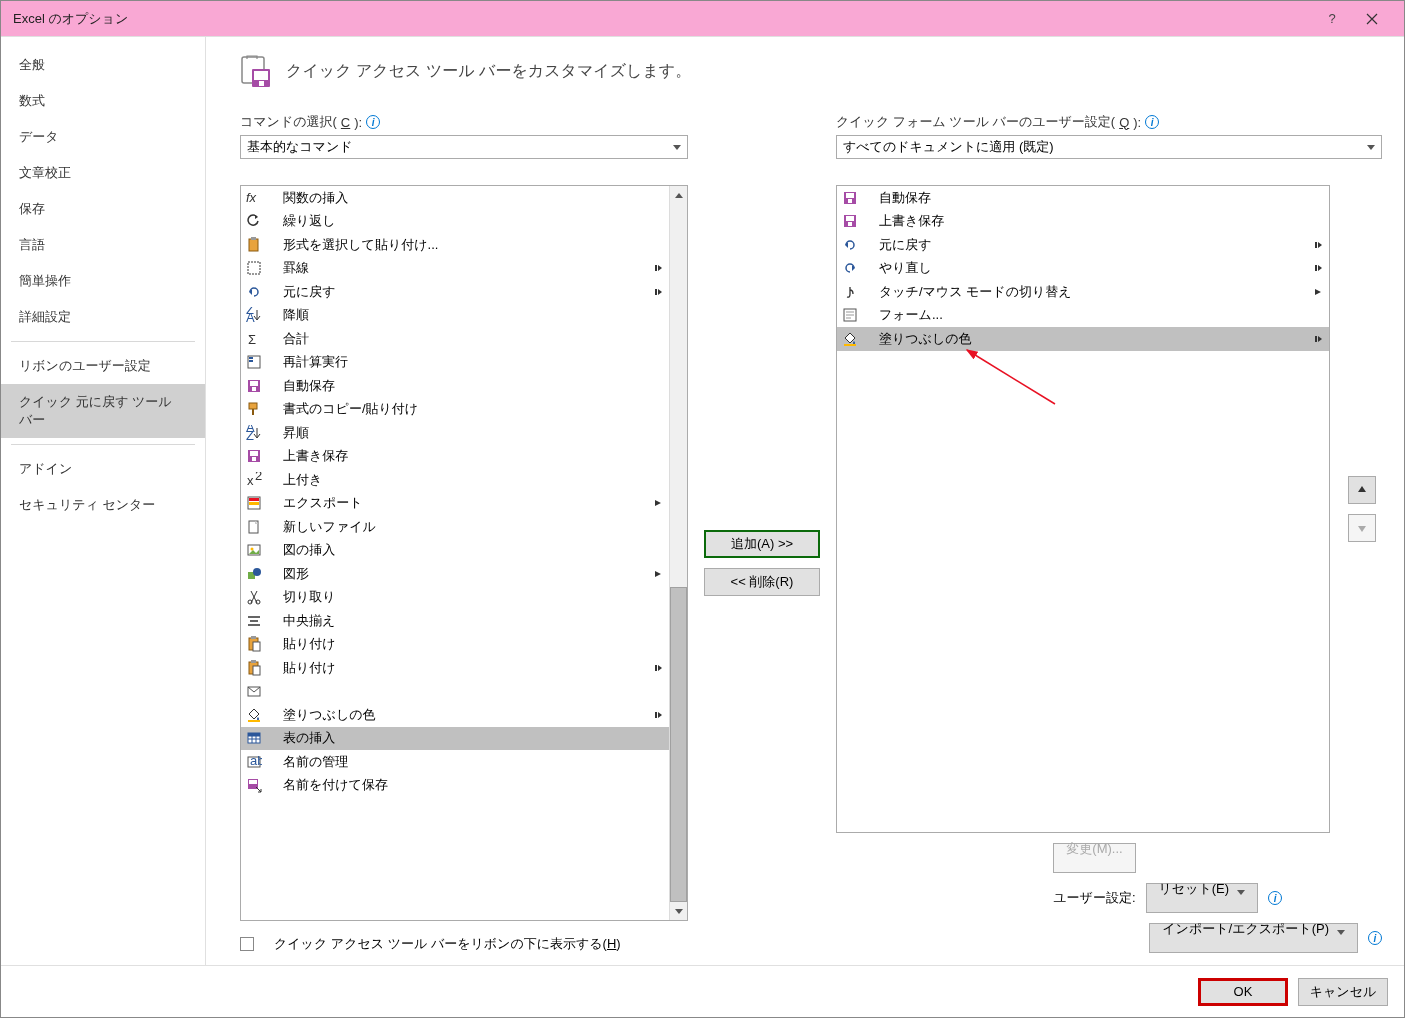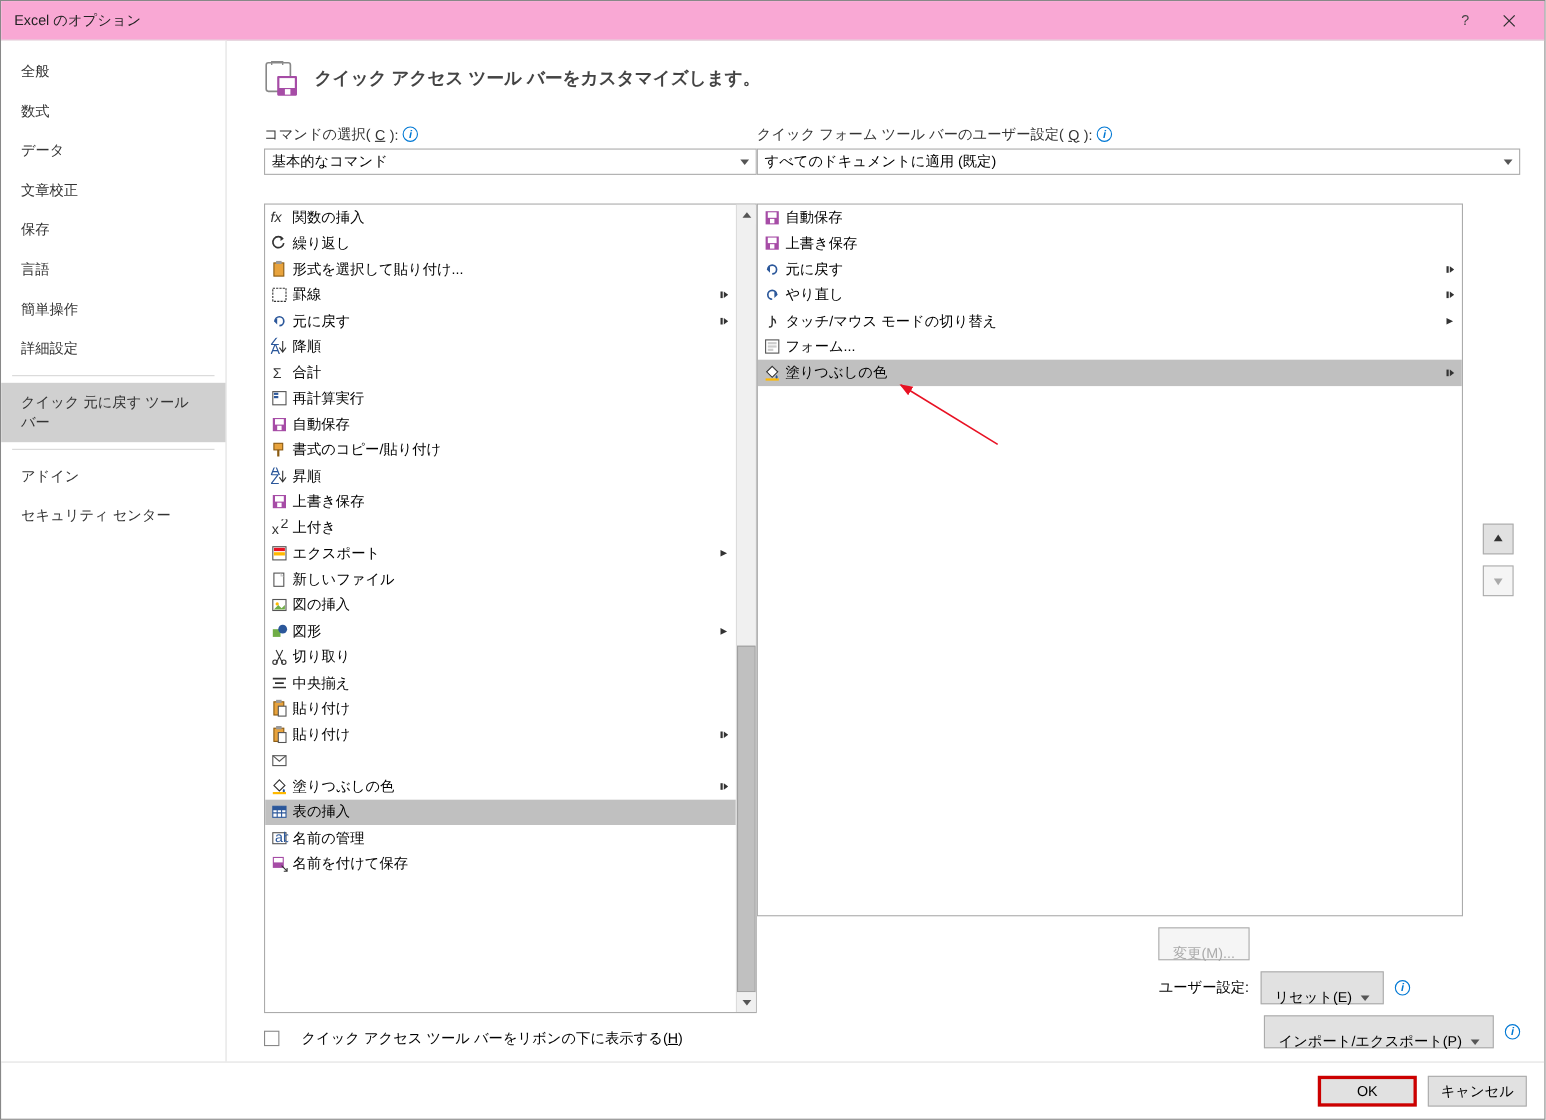--- a/index.html
+++ b/index.html
@@ -8,50 +8,50 @@
 .titlebar .title{flex:1;font-size:13px;color:#222}
 .titlebar .winbtn{width:40px;height:30px;display:flex;align-items:center;justify-content:center;color:#444;cursor:pointer}
 .content{flex:1;display:flex;min-height:0}
 .sidebar{width:205px;border-right:1px solid #e0e0e0;background:#fff;padding:10px 0}
 .sidebar .sitem{padding:9px 18px;color:#333;cursor:pointer}
 .sidebar .sitem.active{background:#d0d0d0}
 .sidebar .sdiv{height:1px;background:#d8d8d8;margin:6px 10px}
 .main{flex:1;padding:18px 22px 12px 34px;display:flex;flex-direction:column;min-width:0}
 .header{display:flex;align-items:center;gap:14px;margin-bottom:20px}
 .header-icon{width:32px;height:32px;position:relative}
-.header h2{font-size:16px;font-weight:700;color:#444}
+.header h2{font-size:16px;font-weight:400;color:#444}
 .labelrow{display:flex;align-items:center;gap:4px;margin-bottom:4px;color:#333}
 .labelrow u{text-decoration:underline}
 .info-icon{display:inline-flex;width:14px;height:14px;border-radius:50%;border:1px solid #0078d4;color:#0078d4;font-size:10px;font-weight:bold;align-items:center;justify-content:center;font-style:italic}
 .combo{height:24px;border:1px solid #ababab;background:#fff;display:flex;align-items:center;padding:0 6px;cursor:pointer;position:relative}
 .combo::after{content:"";position:absolute;right:6px;top:9px;border-left:4px solid transparent;border-right:4px solid transparent;border-top:5px solid #555}
 .columns{display:flex;gap:0;flex:1;min-height:0;margin-top:6px}
 .col-left,.col-right{display:flex;flex-direction:column;min-width:0}
 .col-left{width:448px}
 .col-right{flex:1}
 .col-mid{width:148px;display:flex;flex-direction:column;align-items:center;justify-content:center;gap:10px;padding-top:60px}
 .col-arrows{width:40px;display:flex;flex-direction:column;align-items:center;justify-content:center;gap:10px}
 .listbox{flex:1;border:1px solid #ababab;background:#fff;overflow:hidden;position:relative;display:flex}
 .listitems{flex:1;overflow:hidden}
-.li{height:23.5px;display:flex;align-items:center;padding:0 4px;gap:3px;cursor:pointer}
+.li{height:23.5px;display:flex;align-items:center;padding:0 4px;gap:20px;cursor:pointer}
 .li.sel{background:#c0c0c0}
 .li .ic{width:18px;height:18px;display:flex;align-items:center;justify-content:center;flex-shrink:0}
 .li .txt{flex:1;white-space:nowrap;overflow:hidden;text-overflow:ellipsis}
 .li .sub{width:14px;display:flex;align-items:center;justify-content:center;flex-shrink:0}
 .scrollbar{width:18px;background:#f0f0f0;display:flex;flex-direction:column;border-left:1px solid #dcdcdc}
 .sbtn{height:18px;display:flex;align-items:center;justify-content:center;background:#f0f0f0}
 .sbtn::before{content:"";border-left:4px solid transparent;border-right:4px solid transparent}
 .sbtn.up::before{border-bottom:5px solid #555}
 .sbtn.down::before{border-top:5px solid #555}
 .sthumb{background:#c0c0c0;border:1px solid #a0a0a0}
 .midbtn{height:28px;width:116px;border:1px solid #ababab;background:#e1e1e1;display:flex;align-items:center;justify-content:center;cursor:pointer}
 .midbtn.add{border:2px solid #0b6a0b}
 .arrowbtn{width:28px;height:28px;border:1px solid #ababab;background:#e1e1e1;display:flex;align-items:center;justify-content:center;cursor:pointer}
 .arrowbtn.disabled{color:#aaa;background:#f5f5f5}
-.btn{height:26px;border:1px solid #ababab;background:#e1e1e1;padding:14px 12px;display:inline-flex;align-items:flex-start;gap:4px;cursor:pointer}
+.btn{height:26px;border:1px solid #ababab;background:#e1e1e1;padding:14px 12px;display:inline-flex;align-items:flex-end;gap:4px;cursor:pointer}
 .btn.disabled{color:#aaa;background:#f5f5f5}
 .btn .dd::after{content:"";margin-left:4px;border-left:4px solid transparent;border-right:4px solid transparent;border-top:5px solid #555;display:inline-block}
 .checkbox-row{display:flex;align-items:center;gap:20px;margin-top:14px}
 .cb{width:14px;height:14px;border:1px solid #888;background:#fff}
 .footer{height:52px;border-top:1px solid #e0e0e0;display:flex;align-items:center;justify-content:flex-end;padding:0 16px;gap:10px}
 .fbtn{width:90px;height:28px;border:1px solid #ababab;background:#e1e1e1;display:flex;align-items:center;justify-content:center;cursor:pointer}
 .fbtn.ok{border:3px solid #c00}
 .arrow-annotation{position:absolute;pointer-events:none}
 svg{display:block}
 .right-lower{display:flex;justify-content:space-between;align-items:flex-start;margin-top:10px}
@@ -77,20 +77,21 @@
         <div class="sitem">数式</div>
         <div class="sitem">データ</div>
         <div class="sitem">文章校正</div>
         <div class="sitem">保存</div>
         <div class="sitem">言語</div>
         <div class="sitem">簡単操作</div>
         <div class="sitem">詳細設定</div>
       </div>
     <div class="sdiv"></div>
     <div id="sb2">
+        <div class="sitem">リボンのユーザー設定</div>
         <div class="sitem active">クイック 元に戻す ツール バー</div>
       </div>
     <div class="sdiv"></div>
     <div id="sb3">
         <div class="sitem">アドイン</div>
         <div class="sitem">セキュリティ センター</div>
       </div>
   </div>
 
   <div class="main">
@@ -425,20 +426,28 @@
             <div class="sthumb" style="flex:0.45"></div>
             <div class="sbtn down"></div>
           </div>
         </div>
         <div class="checkbox-row">
           <div class="cb"></div>
           <span><span>クイック アクセス ツール バーをリボンの下に表示する(</span><u>H</u><span>)</span></span>
         </div>
       </div>
 
+      <div class="col-mid">
+        <div class="midbtn add">
+            <span>追加(A) &gt;&gt;</span>
+          </div>
+        <div class="midbtn">
+            <span>&lt;&lt; 削除(R)</span>
+          </div>
+      </div>
 
       <div class="col-right">
         <div class="labelrow">
           <span>クイック フォーム ツール バーのユーザー設定(</span>
             <u>Q</u>
             <span>):</span>
           <span class="info-icon">i</span>
         </div>
         <div class="combo" style="width:100%">
           <span>すべてのドキュメントに適用 (既定)</span>

